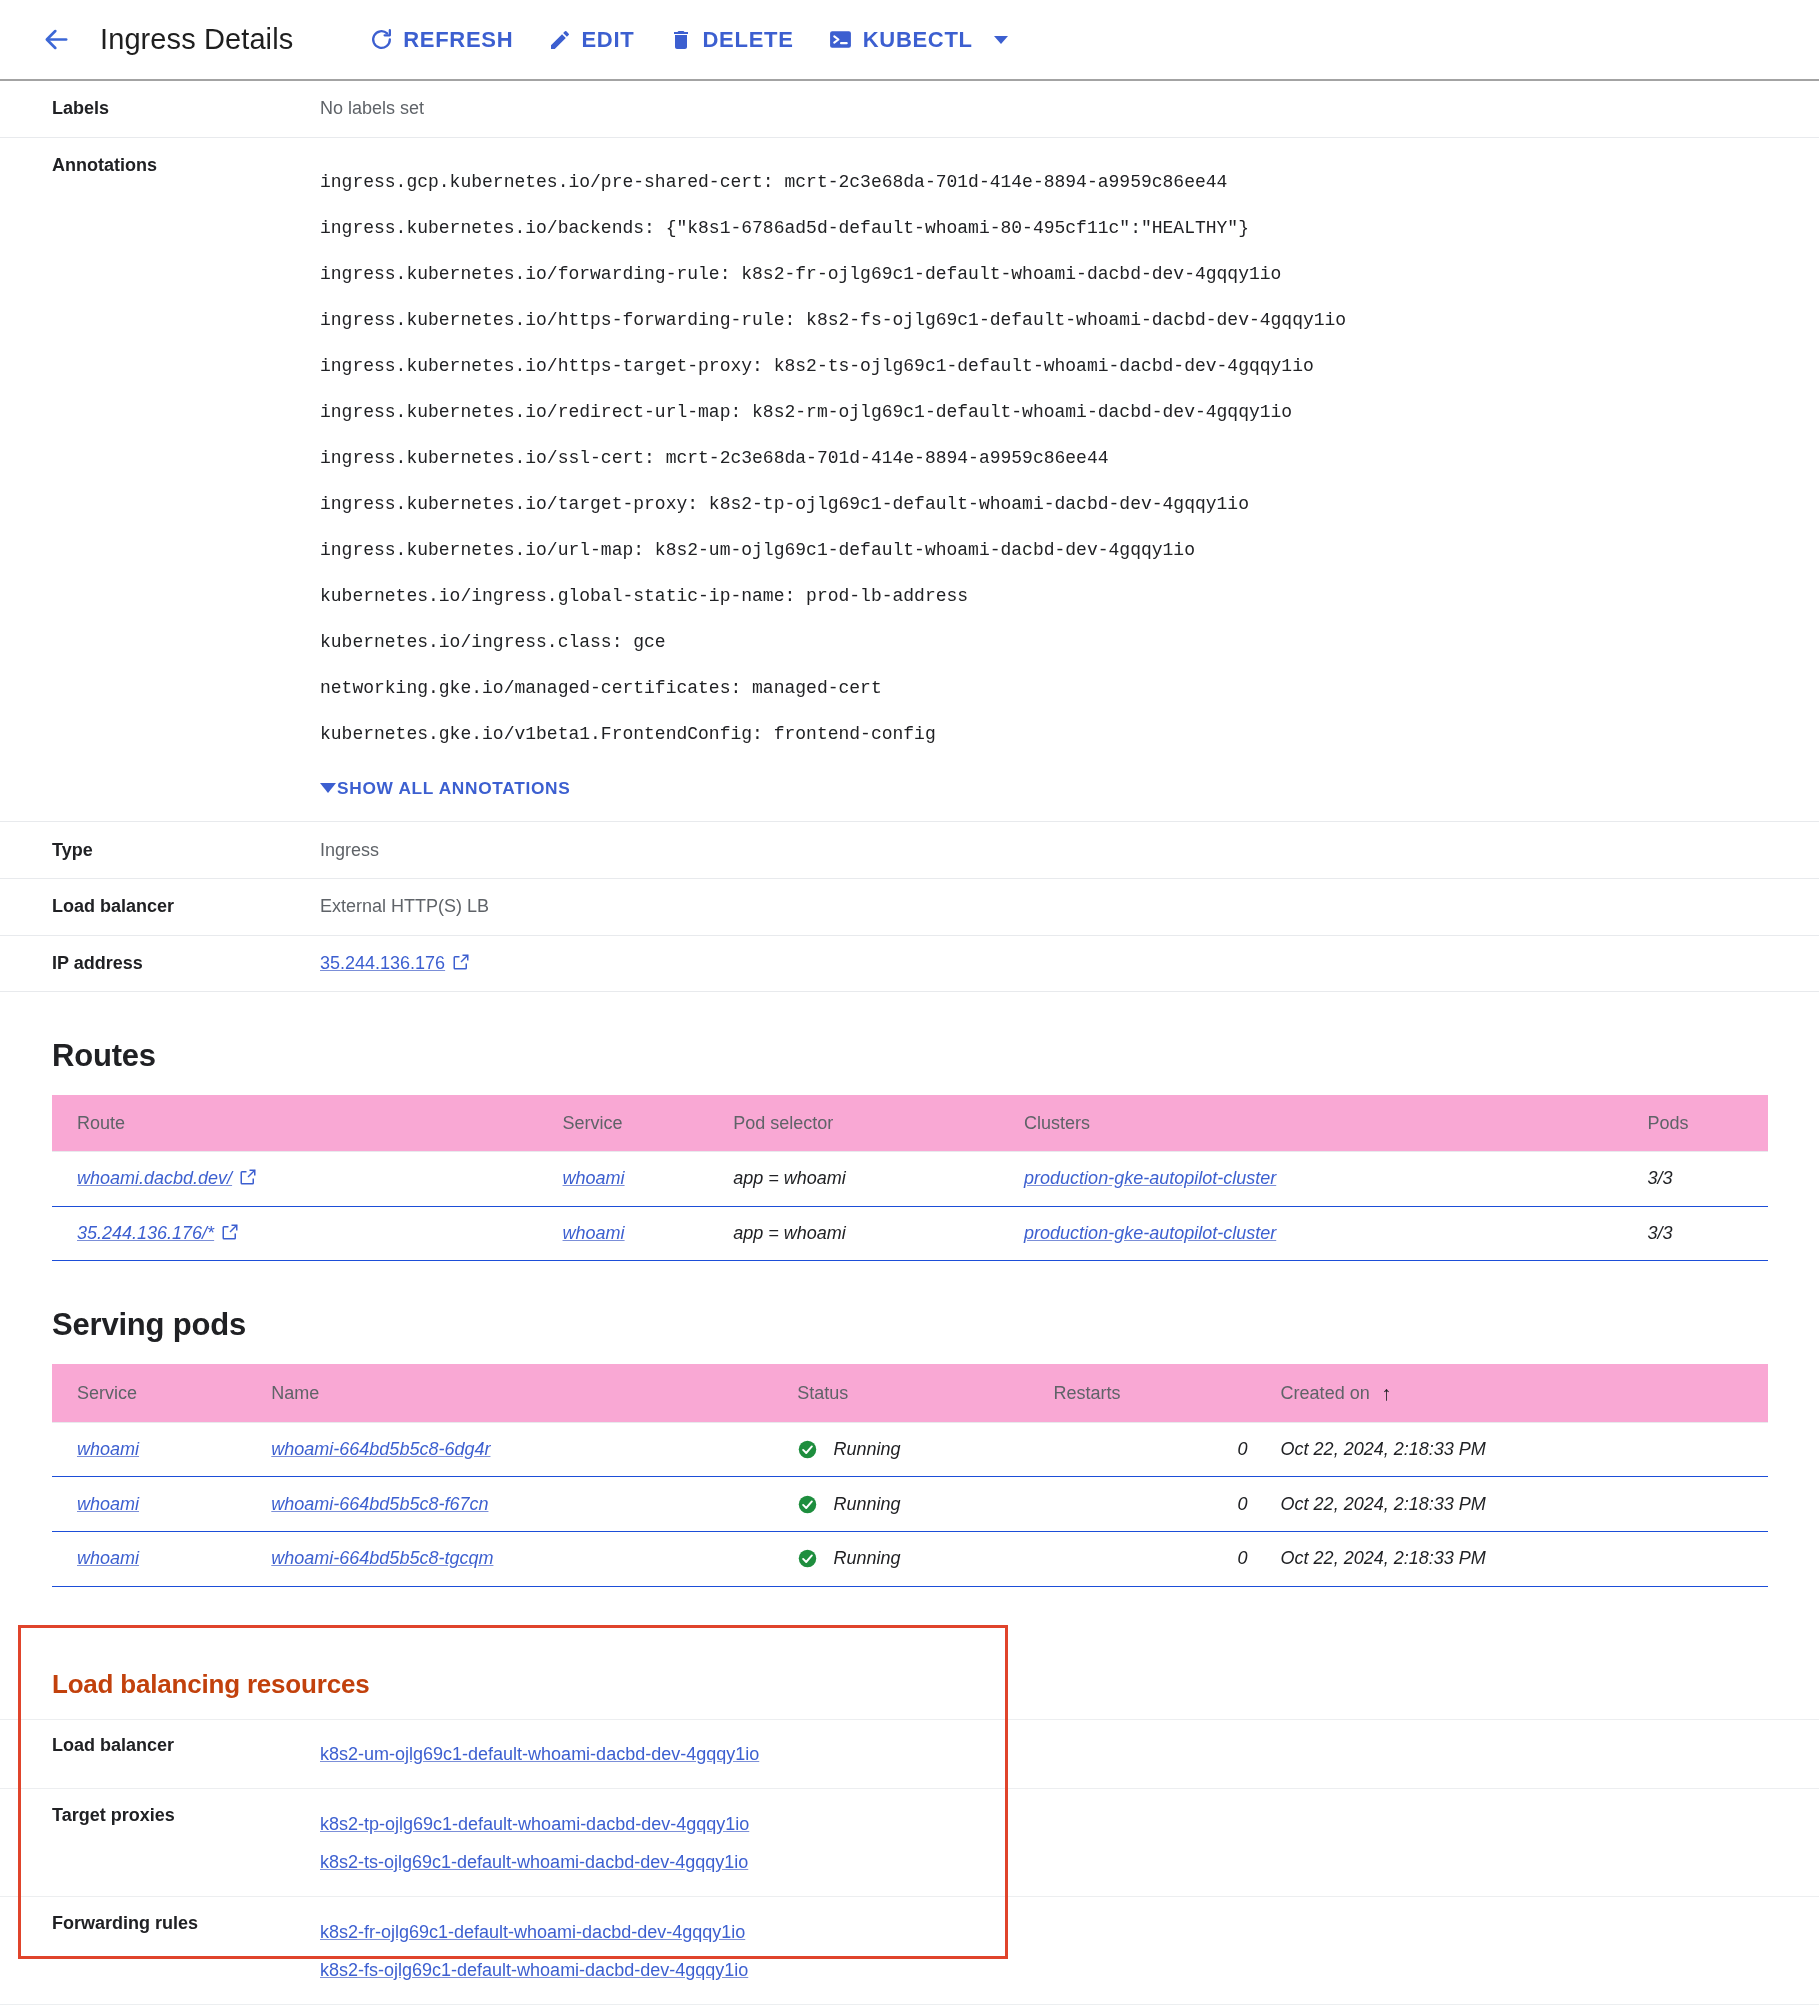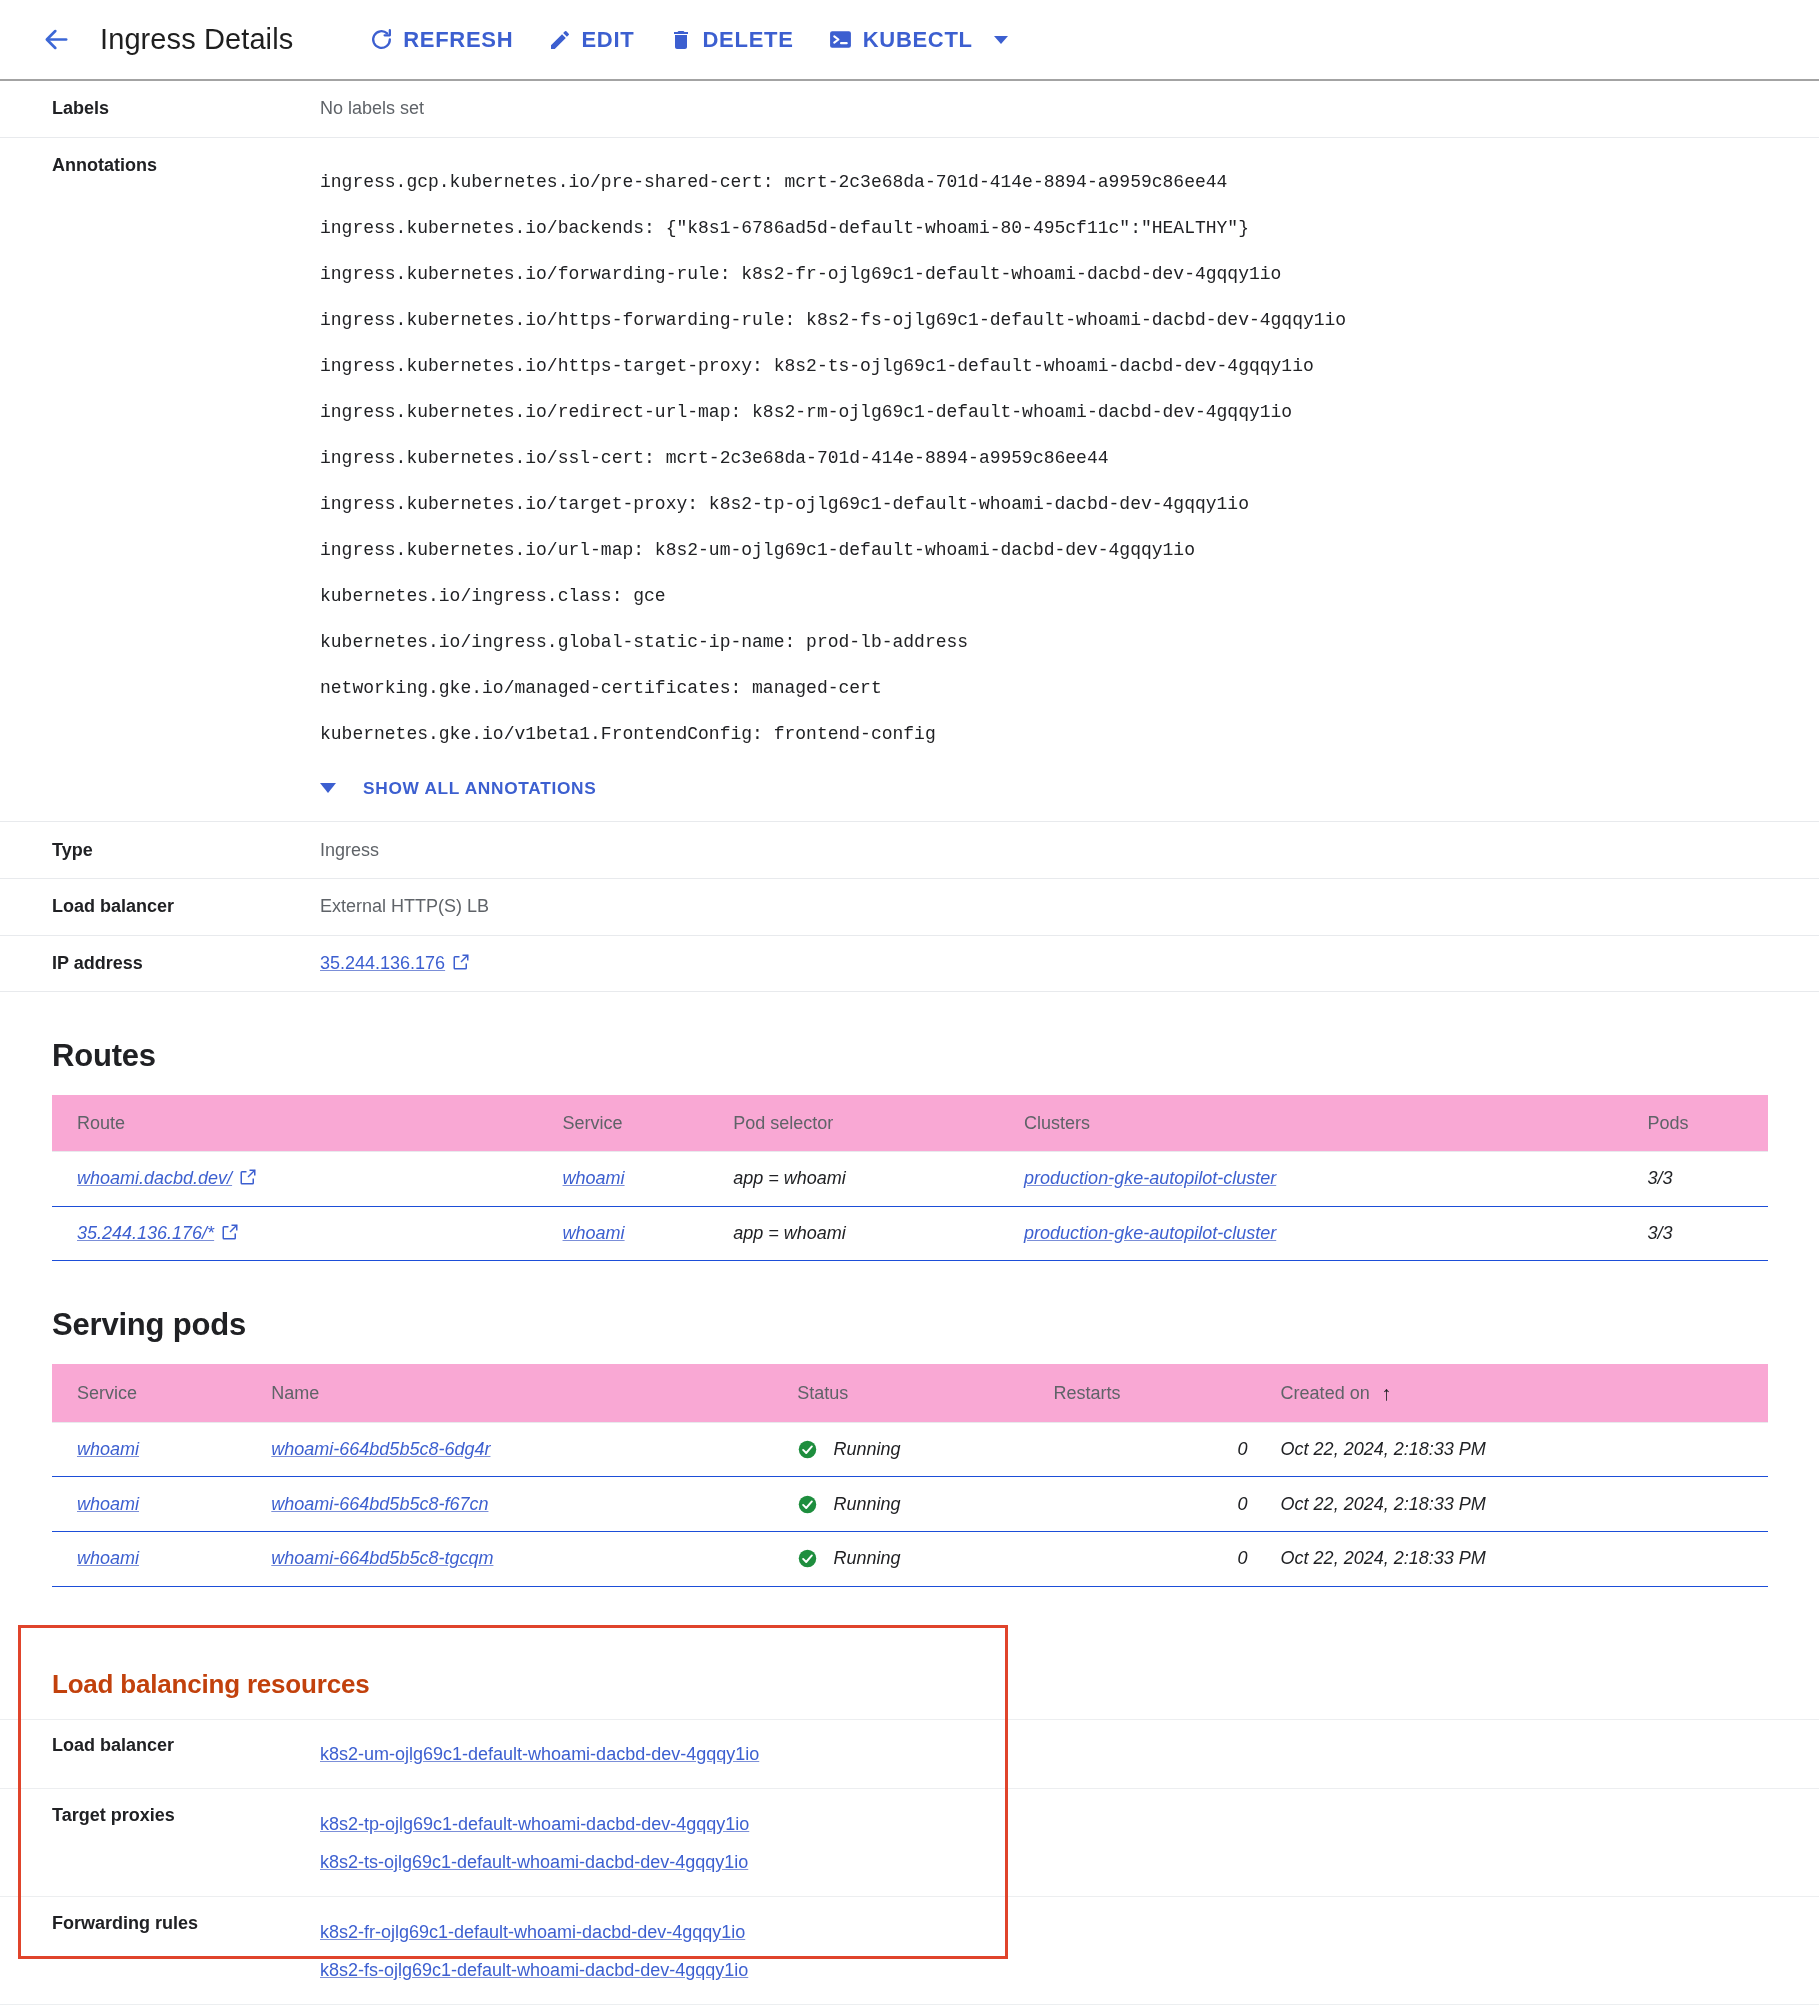--- a/index.html
+++ b/index.html
@@ -89,21 +89,21 @@
     white-space: pre;
   }
   .show-all-wrap {
     display: flex;
     align-items: center;
     padding: 21px 0 19px 0;
   }
   .show-all {
     display: inline-flex;
     align-items: center;
-    gap: 27px;
+    gap: 1px;
     color: #3c5fd0;
     font-size: 17.3px;
     font-weight: 600;
     letter-spacing: 0.7px;
     cursor: pointer;
   }
   .chev-down {
     width: 0; height: 0;
     border-left: 8.6px solid transparent;
     border-right: 8.6px solid transparent;
@@ -258,22 +258,22 @@
       <div id="annot-lines">
           <div class="annot-line">ingress.gcp.kubernetes.io/pre-shared-cert: mcrt-2c3e68da-701d-414e-8894-a9959c86ee44</div>
           <div class="annot-line">ingress.kubernetes.io/backends: {"k8s1-6786ad5d-default-whoami-80-495cf11c":"HEALTHY"}</div>
           <div class="annot-line">ingress.kubernetes.io/forwarding-rule: k8s2-fr-ojlg69c1-default-whoami-dacbd-dev-4gqqy1io</div>
           <div class="annot-line">ingress.kubernetes.io/https-forwarding-rule: k8s2-fs-ojlg69c1-default-whoami-dacbd-dev-4gqqy1io</div>
           <div class="annot-line">ingress.kubernetes.io/https-target-proxy: k8s2-ts-ojlg69c1-default-whoami-dacbd-dev-4gqqy1io</div>
           <div class="annot-line">ingress.kubernetes.io/redirect-url-map: k8s2-rm-ojlg69c1-default-whoami-dacbd-dev-4gqqy1io</div>
           <div class="annot-line">ingress.kubernetes.io/ssl-cert: mcrt-2c3e68da-701d-414e-8894-a9959c86ee44</div>
           <div class="annot-line">ingress.kubernetes.io/target-proxy: k8s2-tp-ojlg69c1-default-whoami-dacbd-dev-4gqqy1io</div>
           <div class="annot-line">ingress.kubernetes.io/url-map: k8s2-um-ojlg69c1-default-whoami-dacbd-dev-4gqqy1io</div>
+          <div class="annot-line">kubernetes.io/ingress.global-static-ip-name: prod-lb-address</div>
           <div class="annot-line">kubernetes.io/ingress.class: gce</div>
-          <div class="annot-line">kubernetes.io/ingress.global-static-ip-name: prod-lb-address</div>
           <div class="annot-line">networking.gke.io/managed-certificates: managed-cert</div>
           <div class="annot-line">kubernetes.gke.io/v1beta1.FrontendConfig: frontend-config</div>
         </div>
       <div class="show-all-wrap">
         <span class="show-all">
           <span class="chev-down"></span>
           <span>SHOW ALL ANNOTATIONS</span>
         </span>
       </div>
     </div>

